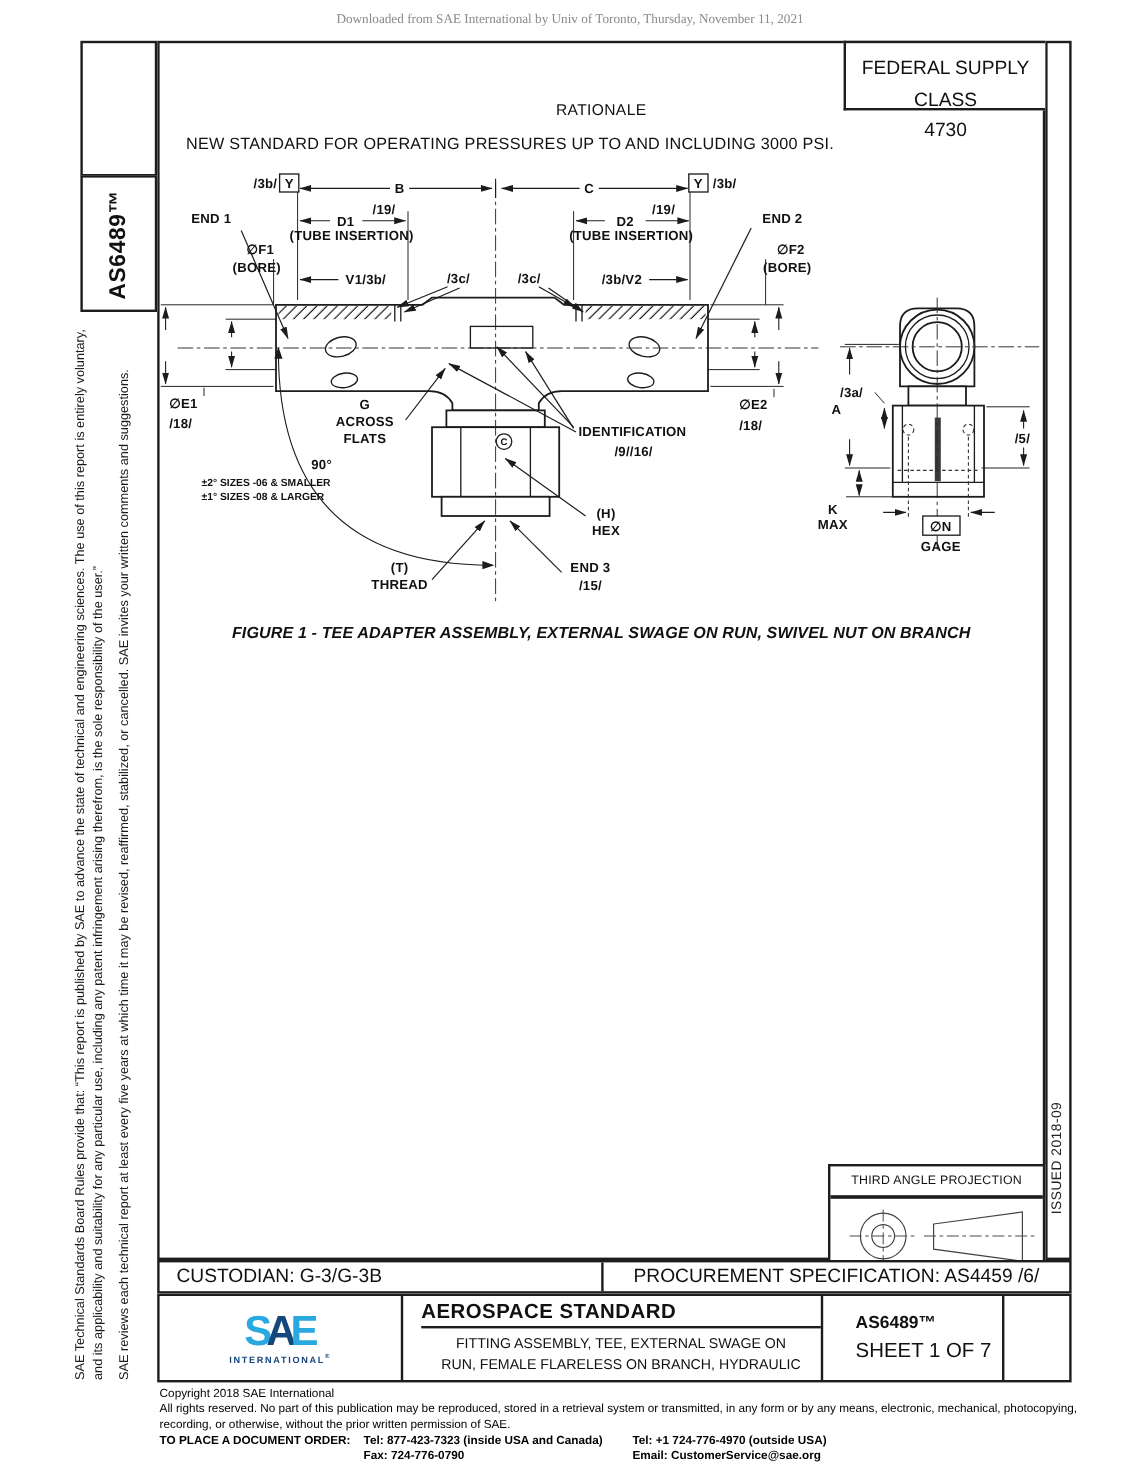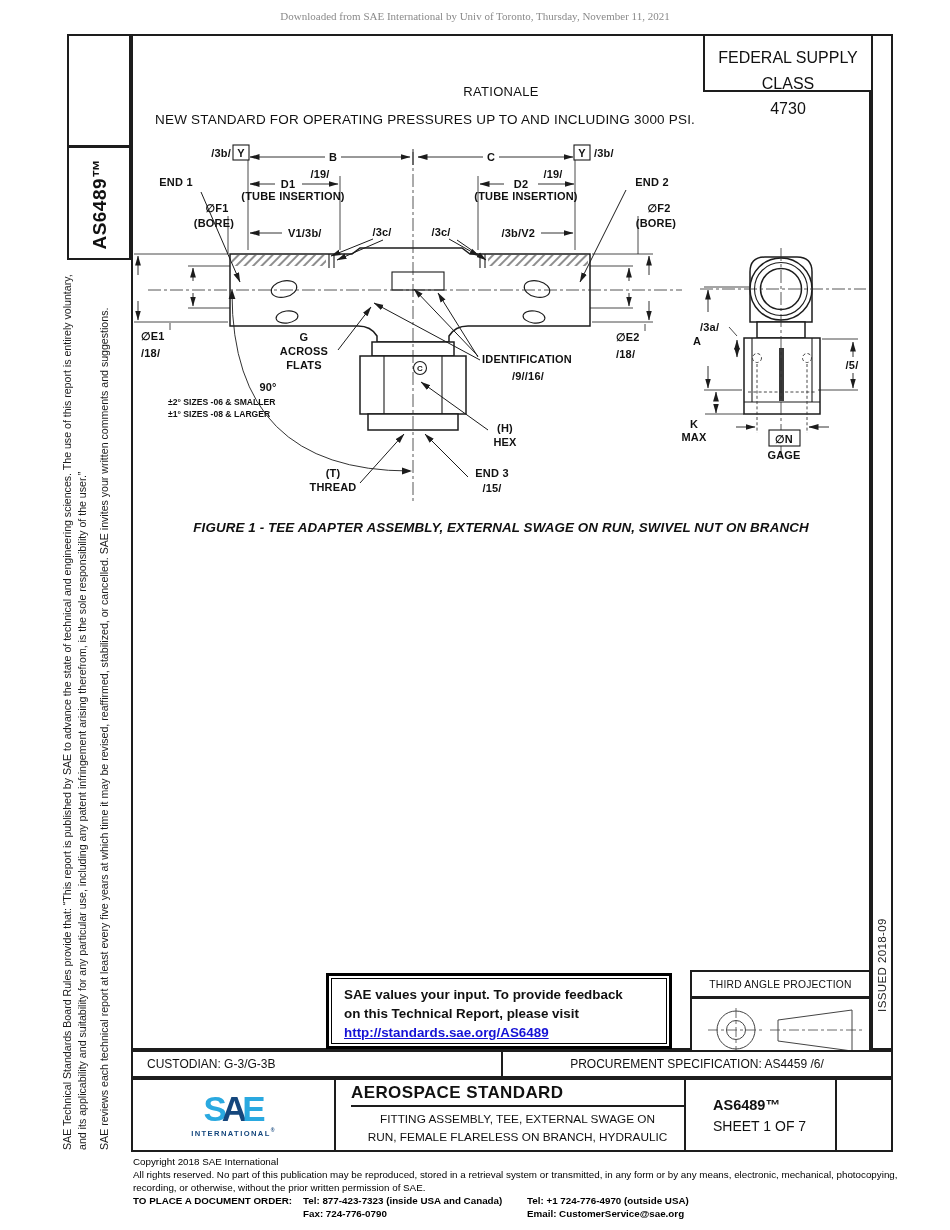--- a/index.html
+++ b/index.html
@@ -30,37 +30,37 @@
             box-sizing:border-box;background:#fff;padding:2px;}
   .feedback-in{border:1px solid #000;width:100%;height:100%;box-sizing:border-box;
                padding:6px 12px;font-size:13.4px;font-weight:bold;line-height:1.42;}
   .feedback a{color:#1512d6;}
   
   .tap{left:690px;top:957px;width:181px;height:93px;border:2px solid #1d1d1d;box-sizing:border-box;background:#fff;margin-top:13px;}
   .tap-hd{height:27px;border-bottom:3px solid #1d1d1d;box-sizing:border-box;text-align:center;
           font-size:10.3px;line-height:25px;letter-spacing:.2px;}
   
   .cust{left:131px;top:1050px;width:762px;height:28px;border:2px solid #1d1d1d;box-sizing:border-box;
-        display:flex;background:#fff;font-size:12px;}
+        display:flex;background:#fff;font-size:16px;}
   .cust-l{width:370px;border-right:2px solid #1d1d1d;box-sizing:border-box;
           display:flex;align-items:center;padding-left:14px;}
   .cust-r{flex:1;display:flex;align-items:center;justify-content:center;}
   
   .tblock{left:131px;top:1078px;width:762px;height:74px;border:2.5px solid #1d1d1d;box-sizing:border-box;
           display:flex;background:#fff;gap:15px;}
   .tb-cell{border-right:2.5px solid #1d1d1d;box-sizing:border-box;height:100%;}
   .tb-logo{width:203px;display:flex;align-items:center;justify-content:center;}
   .tb-mid{width:335px;display:flex;flex-direction:column;}
   .tb-mid-hd{border-bottom:2px solid #1d1d1d;font-size:17px;font-weight:bold;
              letter-spacing:.4px;padding:3px 0 2px 0;}
   .tb-mid-tt{flex:1;display:flex;flex-direction:column;align-items:center;justify-content:center;
              font-size:11.8px;line-height:1.45;text-align:center;}
   .tb-num{width:136px;display:flex;flex-direction:column;justify-content:center;padding-left:12px;}
   .tb-num .n1{font-size:14.5px;font-weight:bold;margin-bottom:5px;}
-  .tb-num .n2{font-size:14px;}
+  .tb-num .n2{font-size:17px;}
   .tb-empty{flex:1;border-right:none;}
   
   .logo-sae{font-size:35px;font-weight:bold;line-height:34px;letter-spacing:-2px;text-align:center;}
   .ls{color:#2aa9e0;} .la{color:#15477d;margin:0 -3px;}
   .logo-intl{font-size:7.6px;font-weight:bold;color:#15477d;letter-spacing:1.4px;text-align:center;margin-top:1px;}
   .logo-reg{font-size:5px;vertical-align:super;}
   
   .foot{left:133px;top:1156px;width:810px;font-size:9.8px;line-height:1.32;color:#000;}
   .foot .b{font-weight:bold;}
   .frow{position:relative;height:13px;}
@@ -284,27 +284,20 @@
       <path class="dm" d="M736,427 L755,427" marker-end="url(#ah)"></path>
       <path class="dm" d="M829,427 L809,427" marker-end="url(#ah)"></path>
       <rect class="o2 wf" x="769" y="430" width="31" height="16"></rect>
       <text class="tl tc" x="784" y="442.5">∅N</text>
       <text class="tl tc" x="784" y="459">GAGE</text>
     </g>
   </svg>
 
   <div class="abs figcap">FIGURE 1 - TEE ADAPTER ASSEMBLY, EXTERNAL SWAGE ON RUN, SWIVEL NUT ON BRANCH</div>
 
-  <div class="abs feedback">
-    <div class="feedback-in">
-      <div>SAE values your input. To provide feedback</div>
-      <div>on this Technical Report, please visit</div>
-      <a href="#">http://standards.sae.org/AS6489</a>
-    </div>
-  </div>
 
   <div class="abs tap">
     <div class="tap-hd">THIRD ANGLE PROJECTION</div>
     <svg width="177" height="62" viewBox="0 0 177 62">
       <circle cx="44" cy="31" r="19" fill="none" stroke="#444" stroke-width="1"></circle>
       <circle cx="44" cy="31" r="9.5" fill="none" stroke="#444" stroke-width="1"></circle>
       <path d="M16,31 H72" stroke="#444" stroke-width=".8" stroke-dasharray="10 3 3 3"></path>
       <path d="M44,9 V53" stroke="#444" stroke-width=".8" stroke-dasharray="10 3 3 3"></path>
       <polygon points="86,21 160,11 160,52 86,42" fill="none" stroke="#444" stroke-width="1"></polygon>
       <path d="M78,31 H170" stroke="#444" stroke-width=".8" stroke-dasharray="10 3 3 3"></path>

